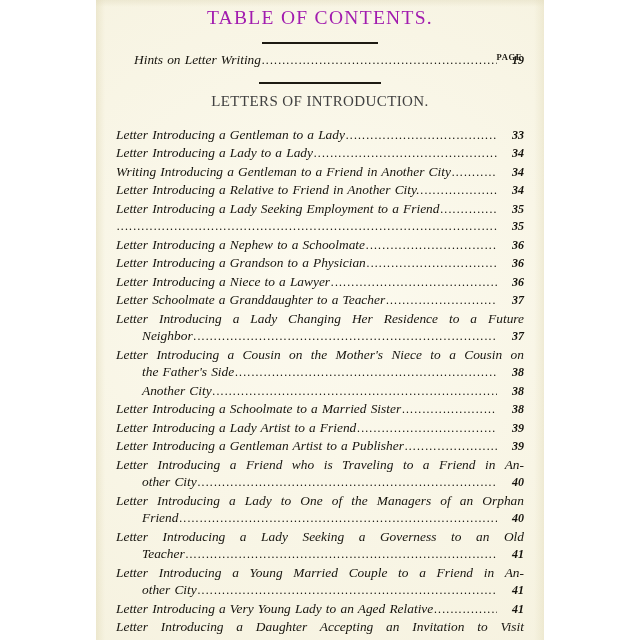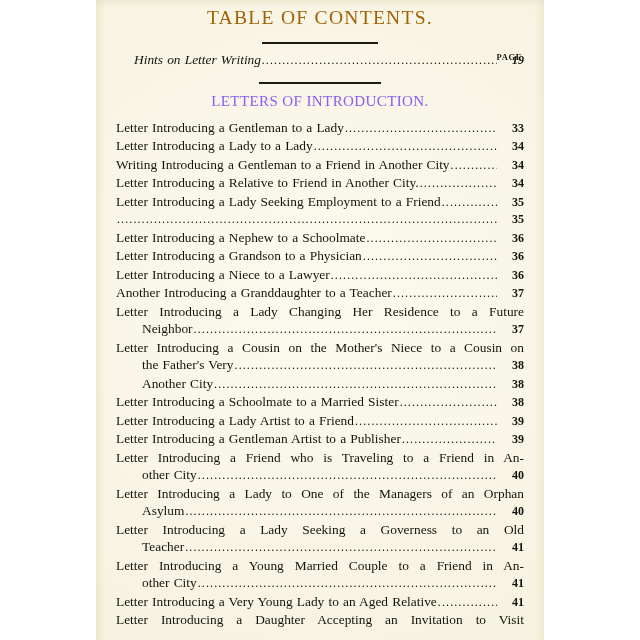--- a/index.html
+++ b/index.html
@@ -43,21 +43,21 @@
     left: 20px;
     top: 0;
     width: 408px;
     height: 640px;
   }
 
   #toc-title {
     text-align: center;
     font-size: 19.5px;
     letter-spacing: 1.3px;
-    color: #a16207;
+    color: #a21caf;
     margin: 7px 0 13px 0;
     font-weight: 400;
     white-space: nowrap;
   }
 
   .rule {
     height: 2px;
     background: #1d1a12;
     margin: 0 auto;
   }
@@ -105,26 +105,26 @@
     font-size: 12px;
   }
 
   
   #hints-row { margin-top: 7px; padding-left: 18px; font-style: italic; }
 
   #section-heading {
     text-align: center;
     font-size: 15px;
     letter-spacing: .4px;
-    color: #8b5cf6;
+    color: #404040;
     margin-top: 9px;
     white-space: nowrap;
   }
 
-  #entry-list { margin-top: 9px; }
+  #entry-list { margin-top: 16px; font-style: italic; }
 
   
   .entry.wrap { display: block; white-space: normal; }
   .entry.wrap .line1 {
     display: block;
     text-align: justify;
     text-align-last: justify;
     white-space: nowrap;
   }
   .entry.wrap .line2 {
@@ -203,36 +203,36 @@
           <span class="etitle">Letter Introducing a Grandson to a Physician</span>
           <span class="leaders"></span>
           <span class="epage">36</span>
         </div>
         <div class="entry">
           <span class="etitle">Letter  Introducing a Niece to a Lawyer</span>
           <span class="leaders"></span>
           <span class="epage">36</span>
         </div>
         <div class="entry">
-          <span class="etitle">Another Introducing a Granddaughter  to a Teacher</span>
+          <span class="etitle">Letter Schoolmate a Granddaughter  to a Teacher</span>
           <span class="leaders"></span>
           <span class="epage">37</span>
         </div>
         <div class="entry wrap">
           <span class="line1">Letter Introducing a Lady Changing  Her  Residence to a Future</span>
           <span class="line2">
             <span class="etitle">Neighbor</span>
             <span class="leaders"></span>
             <span class="epage">37</span>
           </span>
         </div>
         <div class="entry wrap">
           <span class="line1">Letter Introducing a Cousin on the Mother's  Niece to a Cousin on</span>
           <span class="line2">
-            <span class="etitle">the Father's Very</span>
+            <span class="etitle">the Father's Side</span>
             <span class="leaders"></span>
             <span class="epage">38</span>
           </span>
         </div>
         <div class="entry wrap">
           <span class="line2">
             <span class="etitle">Another City</span>
             <span class="leaders"></span>
             <span class="epage">38</span>
           </span>
@@ -256,21 +256,21 @@
           <span class="line1">Letter Introducing a Friend who  is Traveling to  a Friend in An-</span>
           <span class="line2">
             <span class="etitle">other City</span>
             <span class="leaders"></span>
             <span class="epage">40</span>
           </span>
         </div>
         <div class="entry wrap">
           <span class="line1">Letter Introducing a Lady to One of  the Managers of an Orphan</span>
           <span class="line2">
-            <span class="etitle">Asylum</span>
+            <span class="etitle">Friend</span>
             <span class="leaders"></span>
             <span class="epage">40</span>
           </span>
         </div>
         <div class="entry wrap">
           <span class="line1">Letter  Introducing  a  Lady Seeking  a  Governess  to an  Old</span>
           <span class="line2">
             <span class="etitle">Teacher</span>
             <span class="leaders"></span>
             <span class="epage">41</span>

